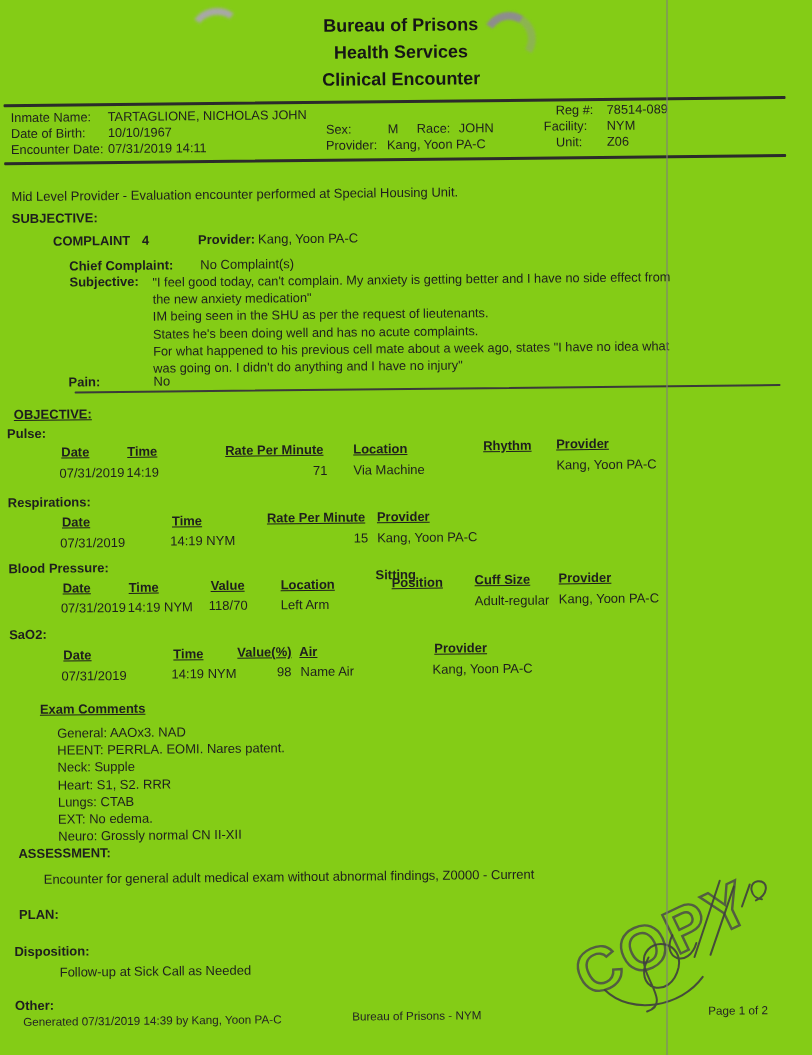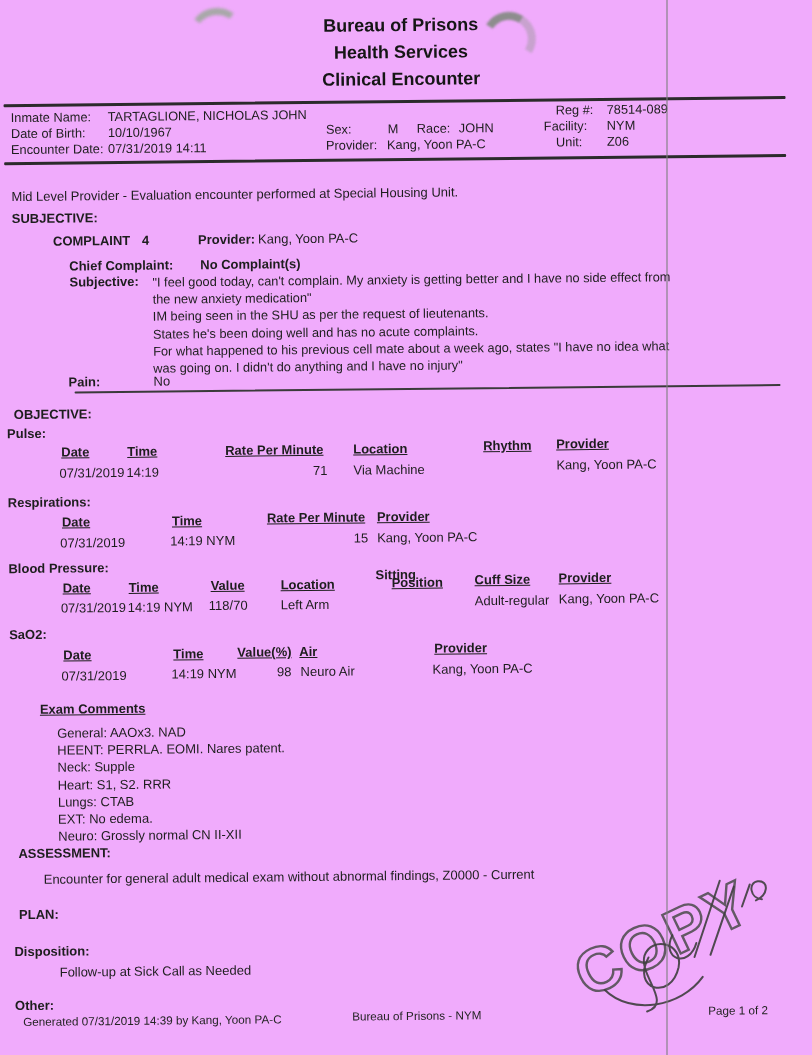--- a/index.html
+++ b/index.html
@@ -1,16 +1,16 @@
 <!DOCTYPE html>
 <html><head>
 <meta charset="utf-8">
 <style>
   html,body{margin:0;padding:0;background:#ffffff;}
-  .page{position:relative;width:812px;height:1055px;background:#f0abfc;overflow:hidden;
+  .page{position:relative;width:812px;height:1055px;background:#84cc16;overflow:hidden;
         font-family:"Liberation Sans",sans-serif;color:#1e1e1e;}
   .skew{position:absolute;left:0;top:0;width:812px;height:1055px;
         transform:rotate(-0.6deg);transform-origin:406px 527px;}
   .abs{position:absolute;white-space:nowrap;font-size:13px;line-height:1.15;}
   .b{font-weight:bold;}
   .u{text-decoration:underline;}
   .title{left:0;top:12px;width:812px;text-align:center;font-size:18px;font-weight:bold;line-height:27px;color:#161616;}
   .hr{position:absolute;background:#2b2b2b;height:2.5px;border-radius:1px;}
   .hr3{height:1.8px;background:#3a3a3a;}
   .pt{font-size:12.8px;}
@@ -67,37 +67,37 @@
     <div class="hr" style="left:8px;top:158px;width:782px;"></div>
 
     <span class="abs" style="left:15px;top:186px;">Mid Level Provider - Evaluation encounter performed at Special Housing Unit.</span>
     <span class="abs b" style="left:15px;top:208px;">SUBJECTIVE:</span>
 
     <span class="abs b" style="left:56px;top:231px;word-spacing:8px;">COMPLAINT 4</span>
     <span class="abs b" style="left:201px;top:231px;">Provider:</span>
     <span class="abs" style="left:261px;top:231px;">Kang, Yoon PA-C</span>
 
     <span class="abs b" style="left:72px;top:256px;">Chief Complaint:</span>
-    <span class="abs" style="left:203px;top:256px;font-weight:bold;">No Complaint(s)</span>
+    <span class="abs" style="left:203px;top:256px;">No Complaint(s)</span>
 
     <span class="abs b" style="left:72px;top:272px;">Subjective:</span>
     <div class="abs subj" style="left:155px;top:271px;">
       <div>"I feel good today, can't complain. My anxiety is getting better and I have no side effect from</div>
       <div>the new anxiety medication"</div>
       <div>IM being seen in the SHU as per the request of lieutenants.</div>
       <div>States he's been doing well and has no acute complaints.</div>
       <div>For what happened to his previous cell mate about a week ago, states "I have no idea what</div>
       <div>was going on. I didn't do anything and I have no injury"</div>
     </div>
     <span class="abs b" style="left:70px;top:372px;">Pain:</span>
     <span class="abs" style="left:155px;top:372px;">No</span>
 
     <div class="hr hr3" style="left:76px;top:388px;width:706px;"></div>
 
-    <span class="abs b" style="left:15px;top:404px;">OBJECTIVE:</span>
+    <span class="abs b" style="left:15px;top:404px;text-decoration:underline;">OBJECTIVE:</span>
 
     <span class="abs b" style="left:8px;top:423px;">Pulse:</span>
     <span class="abs th" style="left:62px;top:442px;">Date</span>
     <span class="abs th" style="left:128px;top:442px;">Time</span>
     <span class="abs th" style="left:226px;top:442px;">Rate Per Minute</span>
     <span class="abs th" style="left:354px;top:442px;">Location</span>
     <span class="abs th" style="left:484px;top:440px;">Rhythm</span>
     <span class="abs th" style="left:557px;top:439px;">Provider</span>
     <span class="abs" style="left:60px;top:463px;">07/31/2019</span>
     <span class="abs" style="left:127px;top:463px;">14:19</span>
@@ -133,21 +133,21 @@
 
     <span class="abs b" style="left:8px;top:624px;">SaO2:</span>
     <span class="abs th" style="left:62px;top:645px;">Date</span>
     <span class="abs th" style="left:172px;top:645px;">Time</span>
     <span class="abs th" style="left:236px;top:644px;">Value(%)</span>
     <span class="abs th" style="left:298px;top:644px;">Air</span>
     <span class="abs th" style="left:433px;top:642px;">Provider</span>
     <span class="abs" style="left:60px;top:666px;">07/31/2019</span>
     <span class="abs" style="left:170px;top:665px;">14:19 NYM</span>
     <span class="abs num" style="left:268px;top:664px;width:22px;">98</span>
-    <span class="abs" style="left:299px;top:664px;">Neuro Air</span>
+    <span class="abs" style="left:299px;top:664px;">Name Air</span>
     <span class="abs" style="left:431px;top:663px;">Kang, Yoon PA-C</span>
 
     <span class="abs b u" style="left:38px;top:699px;">Exam Comments</span>
     <div class="abs exline" style="left:55px;top:721px;">
       <div>General: AAOx3. NAD</div>
       <div>HEENT: PERRLA. EOMI. Nares patent.</div>
       <div>Neck: Supple</div>
       <div>Heart: S1, S2. RRR</div>
       <div>Lungs: CTAB</div>
       <div>EXT: No edema.</div>

